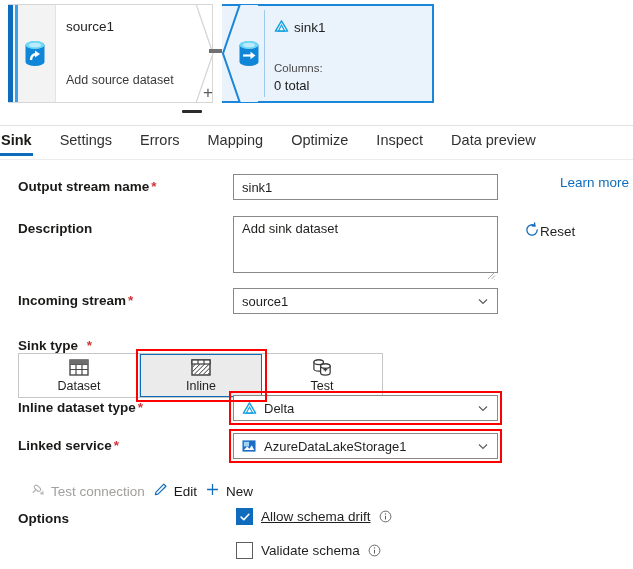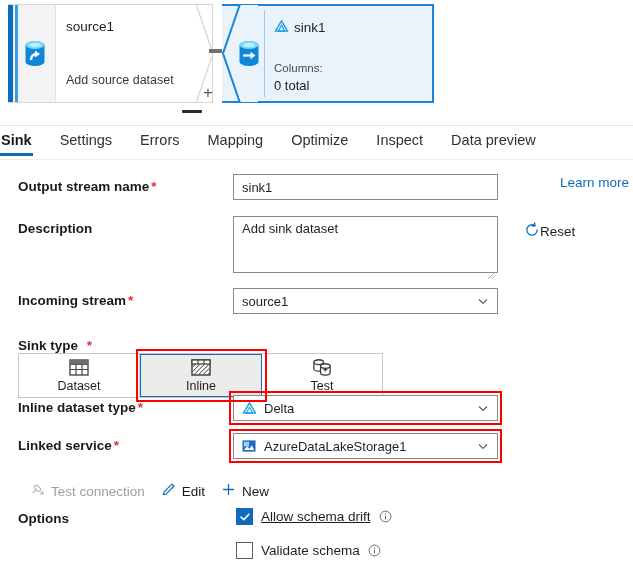--- a/index.html
+++ b/index.html
@@ -315,21 +315,21 @@
     border: 1px solid #0f6cbd;
   }
   .seg .seg-ico { height: 18px; display: flex; align-items: center; }
 
   
   .linkbar {
     position: absolute;
     left: 30px; top: 482px;
     display: flex;
     align-items: center;
-    gap: 16px;
+    gap: 8px;
     font-size: 13.5px;
   }
   .lb-item {
     display: flex;
     align-items: center;
     gap: 6px;
     cursor: pointer;
     color: #1b1a19;
   }
   .lb-item.disabled { color: #a19f9d; cursor: default; }

